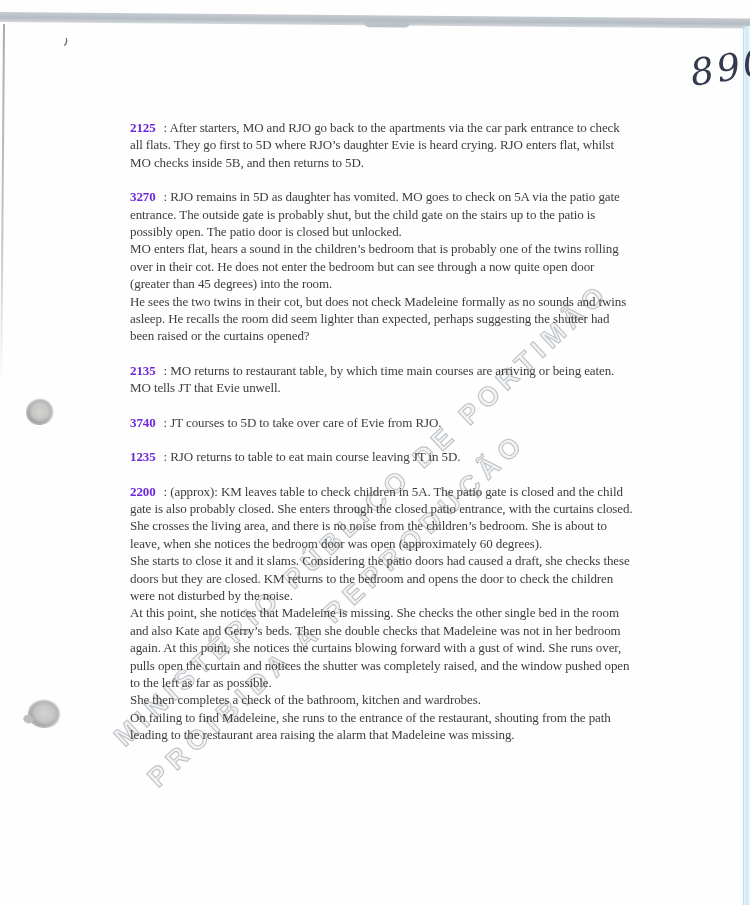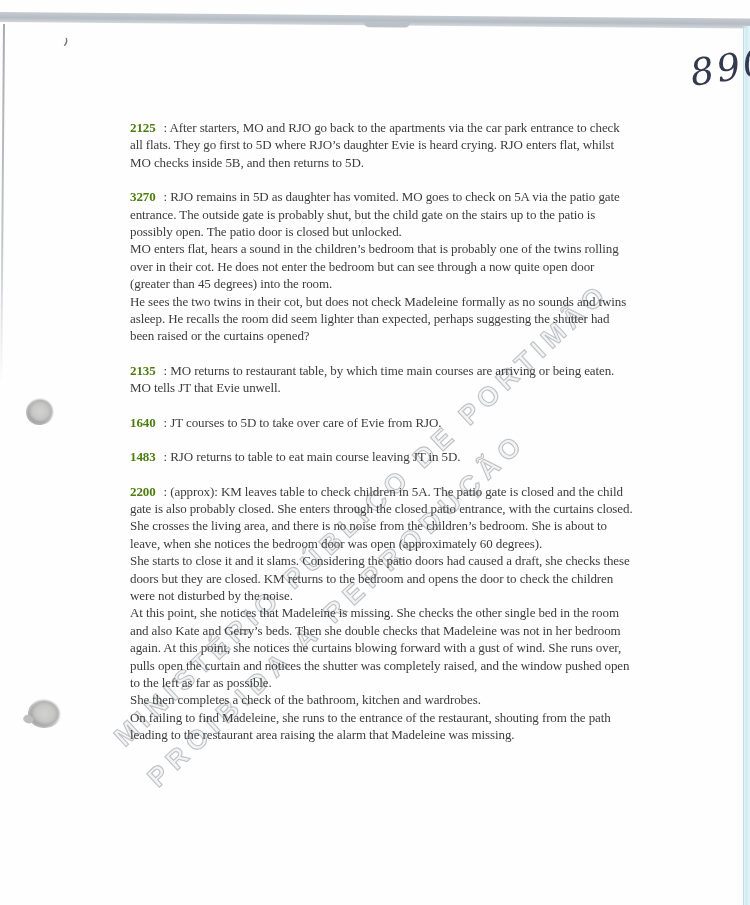--- a/index.html
+++ b/index.html
@@ -64,21 +64,21 @@
   }
   .wm-1{left:362px;top:515px;transform:translate(-50%,-50%) rotate(-43deg);}
   .wm-2{left:337px;top:610px;transform:translate(-50%,-50%) rotate(-43deg);letter-spacing:7px;}
   
   .doc-text{
     position:absolute;left:130px;top:119px;width:503px;z-index:2;
     font-size:13px;line-height:17.4px;color:#3d3d3d;
     letter-spacing:-0.1px;
   }
   .para{margin:0 0 17px 0;}
-  .para .t{font-weight:700;color:#4d7c0f;}
+  .para .t{font-weight:700;color:#6d28d9;}
   .para .body{white-space:pre-wrap;margin-left:8px;}
 </style>
 </head>
 <body>
 
 <div class="top-band"></div>
 <div class="left-edge-line"></div>
 <div class="right-strip">
     <div class="inner-line"></div>
   </div>
@@ -90,20 +90,20 @@
 
 <div class="wm wm-1">MINISTÉRIO PÚBLICO DE PORTIMÃO</div>
 <div class="wm wm-2">PROIBIDA A REPRODUÇÃO</div>
 
 <div class="doc-text">
   <p class="para"><b class="t">2125</b><span class="body">: After starters, MO and RJO go back to the apartments via the car park entrance to check all flats. They go first to 5D where RJO’s daughter Evie is heard crying. RJO enters flat, whilst MO checks inside 5B, and then returns to 5D.</span></p>
   <p class="para"><b class="t">3270</b><span class="body">: RJO remains in 5D as daughter has vomited. MO goes to check on 5A via the patio gate entrance. The outside gate is probably shut, but the child gate on the stairs up to the patio is possibly open. The patio door is closed but unlocked.
 MO enters flat, hears a sound in the children’s bedroom that is probably one of the twins rolling over in their cot. He does not enter the bedroom but can see through a now quite open door (greater than 45 degrees) into the room.
 He sees the two twins in their cot, but does not check Madeleine formally as no sounds and twins asleep. He recalls the room did seem lighter than expected, perhaps suggesting the shutter had been raised or the curtains opened?</span></p>
   <p class="para"><b class="t">2135</b><span class="body">: MO returns to restaurant table, by which time main courses are arriving or being eaten. MO tells JT that Evie unwell.</span></p>
-  <p class="para"><b class="t">1640</b><span class="body">: JT courses to 5D to take over care of Evie from RJO.</span></p>
-  <p class="para"><b class="t">1483</b><span class="body">: RJO returns to table to eat main course leaving JT in 5D.</span></p>
+  <p class="para"><b class="t">3740</b><span class="body">: JT courses to 5D to take over care of Evie from RJO.</span></p>
+  <p class="para"><b class="t">1235</b><span class="body">: RJO returns to table to eat main course leaving JT in 5D.</span></p>
   <p class="para"><b class="t">2200</b><span class="body">: (approx): KM leaves table to check children in 5A. The patio gate is closed and the child gate is also probably closed. She enters through the closed patio entrance, with the curtains closed. She crosses the living area, and there is no noise from the children’s bedroom. She is about to leave, when she notices the bedroom door was open (approximately 60 degrees).
 She starts to close it and it slams. Considering the patio doors had caused a draft, she checks these doors but they are closed. KM returns to the bedroom and opens the door to check the children were not disturbed by the noise.
 At this point, she notices that Madeleine is missing. She checks the other single bed in the room and also Kate and Gerry’s beds. Then she double checks that Madeleine was not in her bedroom again. At this point, she notices the curtains blowing forward with a gust of wind. She runs over, pulls open the curtain and notices the shutter was completely raised, and the window pushed open to the left as far as possible.
 She then completes a check of the bathroom, kitchen and wardrobes.
 On failing to find Madeleine, she runs to the entrance of the restaurant, shouting from the path leading to the restaurant area raising the alarm that Madeleine was missing.</span></p>
 </div>
 
 </body></html>

